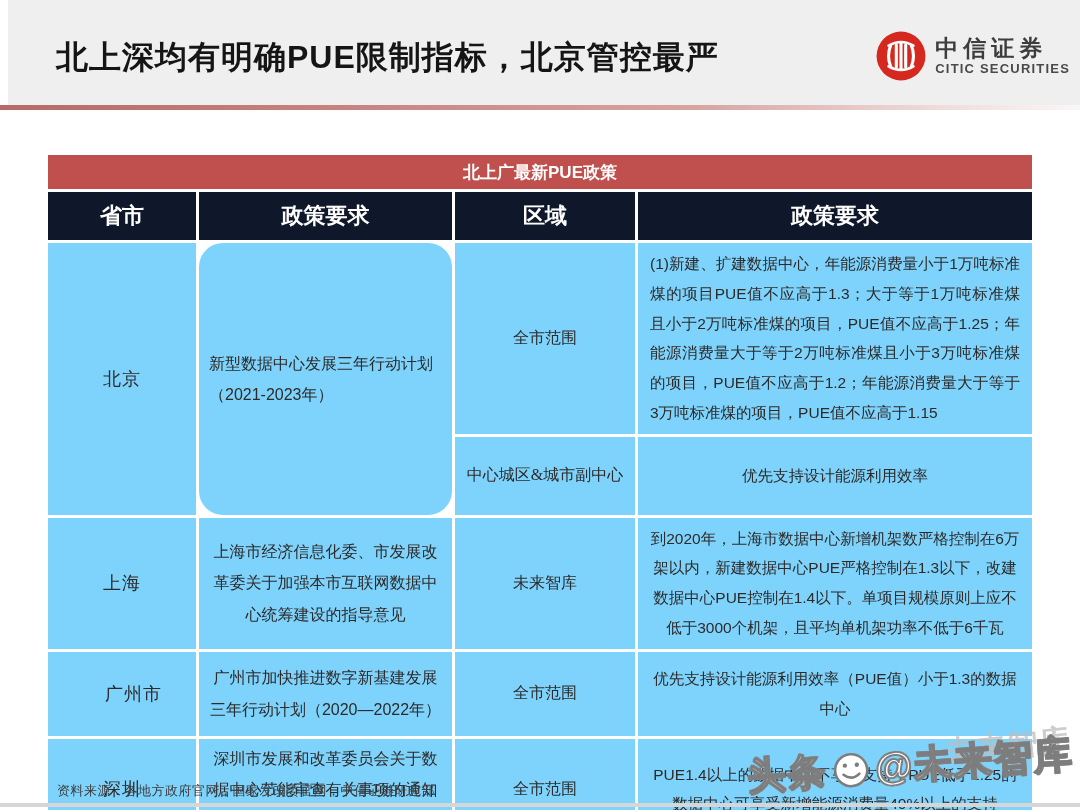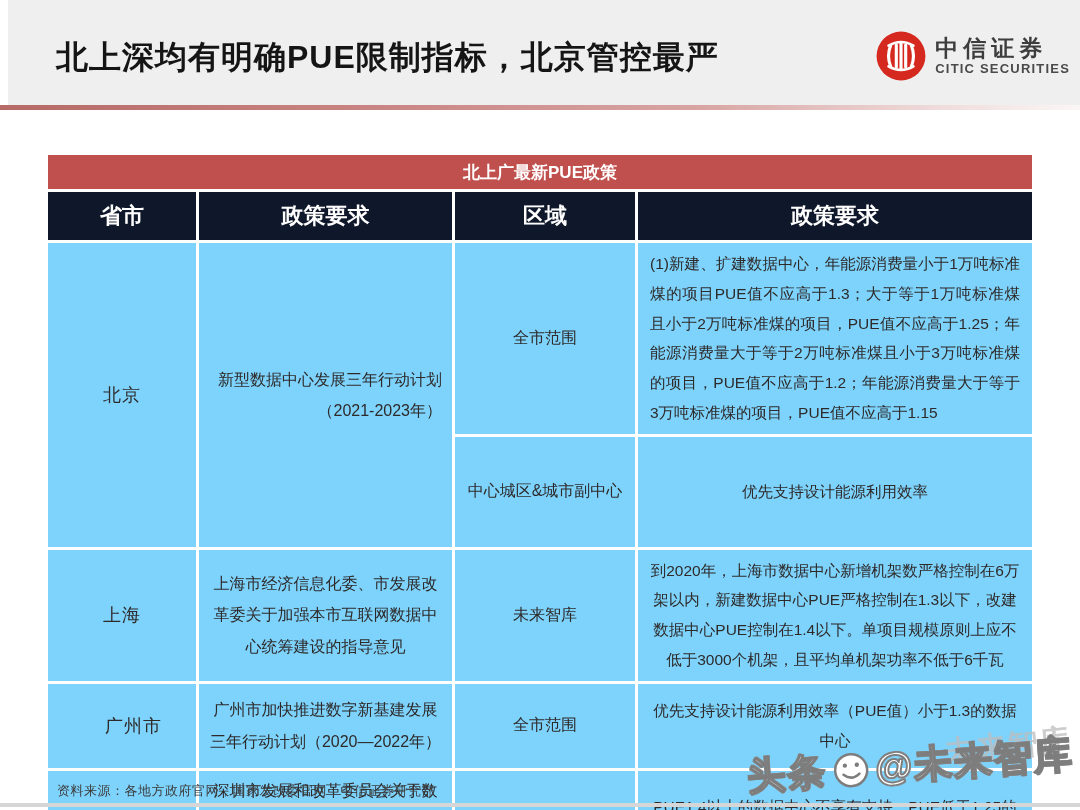--- a/index.html
+++ b/index.html
@@ -41,22 +41,22 @@
     background:#c0504d;color:#ffffff;text-align:center;
     font-size:17px;font-weight:bold;height:32px;
   }
   th.col-head{
     background:#0f172a;color:#ffffff;text-align:center;
     font-size:22px;font-weight:bold;height:46px;
   }
   td.body-cell{background:#7dd3fc;color:#2e2a2a;text-align:center;}
   td.city-cell{font-size:18px;letter-spacing:1px;font-family:Liberation Serif, serif;}
   td.doc-cell{font-size:16px;line-height:1.95;padding:4px 10px;}
-  td.doc-left{text-align:right;}
-  td.region-cell{font-size:16px;padding:20px 8px;}
+  td.doc-left{text-align:left;border-radius:24px;}
+  td.region-cell{font-size:16px;padding:4px 8px;font-family:Liberation Serif, serif;}
   td.req-cell{font-size:15.5px;line-height:1.92;padding:6px 12px;}
   td.req-justify{text-align:justify;text-justify:inter-character;}
   .h-bj1{height:138px;} .h-bj2{height:70px;} .h-sh{height:124px;}
   .h-gz{height:82px;padding-left:24px;} .h-sz{height:96px;}
   
   .source-note{
     position:absolute;left:57px;top:773px;
     font-size:13px;color:#3d3d3d;letter-spacing:0.5px;margin-top:9px;
   }
   .bottom-line{

